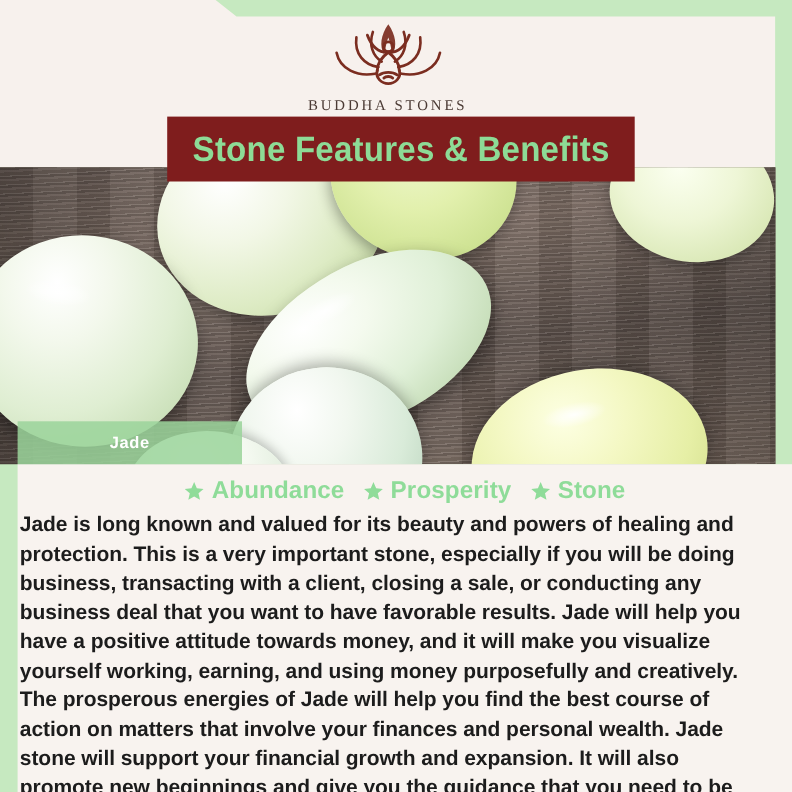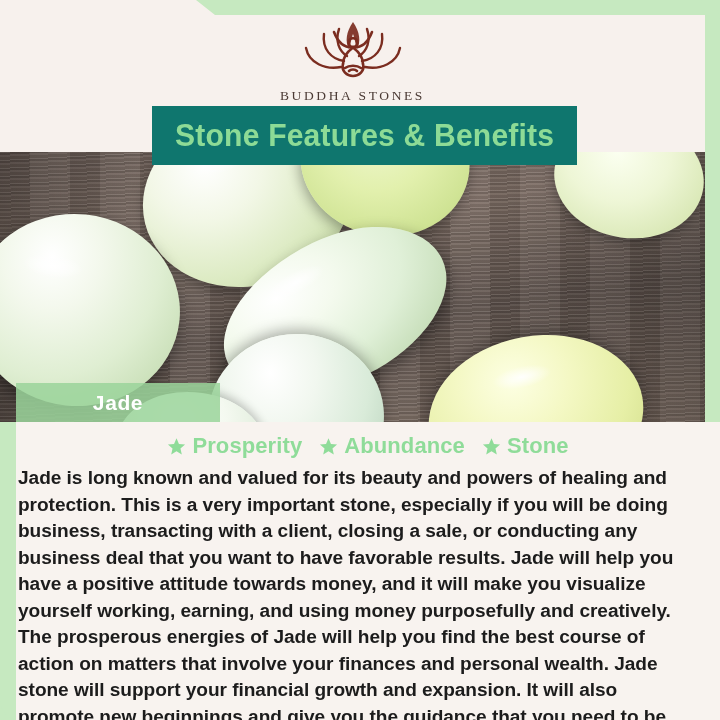--- a/index.html
+++ b/index.html
@@ -40,21 +40,21 @@
   .logo-text {
     margin-top:4px;
     font-family:"Liberation Serif", serif;
     font-size:13.5px; letter-spacing:2.6px; color:#4a3a34;
     text-align:center;
   }
 
   
   .title-band {
     position:absolute; left:152px; top:106px; width:425px; height:59px;
-    background:#0f766e; z-index:4;
+    background:#7f1d1d; z-index:4;
     display:flex; align-items:center; justify-content:center;
   }
   .title-text {
     font-family:"Liberation Sans Narrow","Liberation Sans", sans-serif;
     font-weight:bold; font-size:32px; letter-spacing:.2px;
     color:#8ddb96; white-space:nowrap;
     transform:scaleX(.94); transform-origin:center;
   }
 
   
@@ -118,21 +118,21 @@
   .g4{ left:492px; top:214px;width:60px; height:22px; transform:rotate(-12deg);}
 
   
   .jade-banner {
     position:absolute; left:16px; top:383px; width:204px; height:39px;
     background:rgba(155,212,155,.86); z-index:6;
     display:flex; align-items:center; justify-content:center;
   }
   .jade-label {
     font-family:"Liberation Sans Narrow","Liberation Sans", sans-serif;
-    font-weight:bold; font-size:21px; color:#ffffff; letter-spacing:.6px;
+    font-weight:bold; font-size:15px; color:#ffffff; letter-spacing:.6px;
   }
 
   
   .content-panel {
     position:absolute; left:16px; top:422px; width:704px; height:298px;
     background:#f8f3ef;
   }
 
   
   .benefits {
@@ -223,28 +223,28 @@
   </div>
 
   <div class="content-panel">
 
     <div class="benefits">
 
       <div class="benefit">
         <svg class="star" viewBox="0 0 24 24">
           <polygon points="12,1.6 15.1,8.7 22.8,9.4 17,14.5 18.7,22 12,18 5.3,22 7,14.5 1.2,9.4 8.9,8.7" fill="#8fdc99"></polygon>
         </svg>
-        <span class="benefit-label">Prosperity</span>
+        <span class="benefit-label">Abundance</span>
       </div>
 
       <div class="benefit">
         <svg class="star" viewBox="0 0 24 24">
           <polygon points="12,1.6 15.1,8.7 22.8,9.4 17,14.5 18.7,22 12,18 5.3,22 7,14.5 1.2,9.4 8.9,8.7" fill="#8fdc99"></polygon>
         </svg>
-        <span class="benefit-label">Abundance</span>
+        <span class="benefit-label">Prosperity</span>
       </div>
 
       <div class="benefit">
         <svg class="star" viewBox="0 0 24 24">
           <polygon points="12,1.6 15.1,8.7 22.8,9.4 17,14.5 18.7,22 12,18 5.3,22 7,14.5 1.2,9.4 8.9,8.7" fill="#8fdc99"></polygon>
         </svg>
         <span class="benefit-label">Stone</span>
       </div>
 
     </div>

